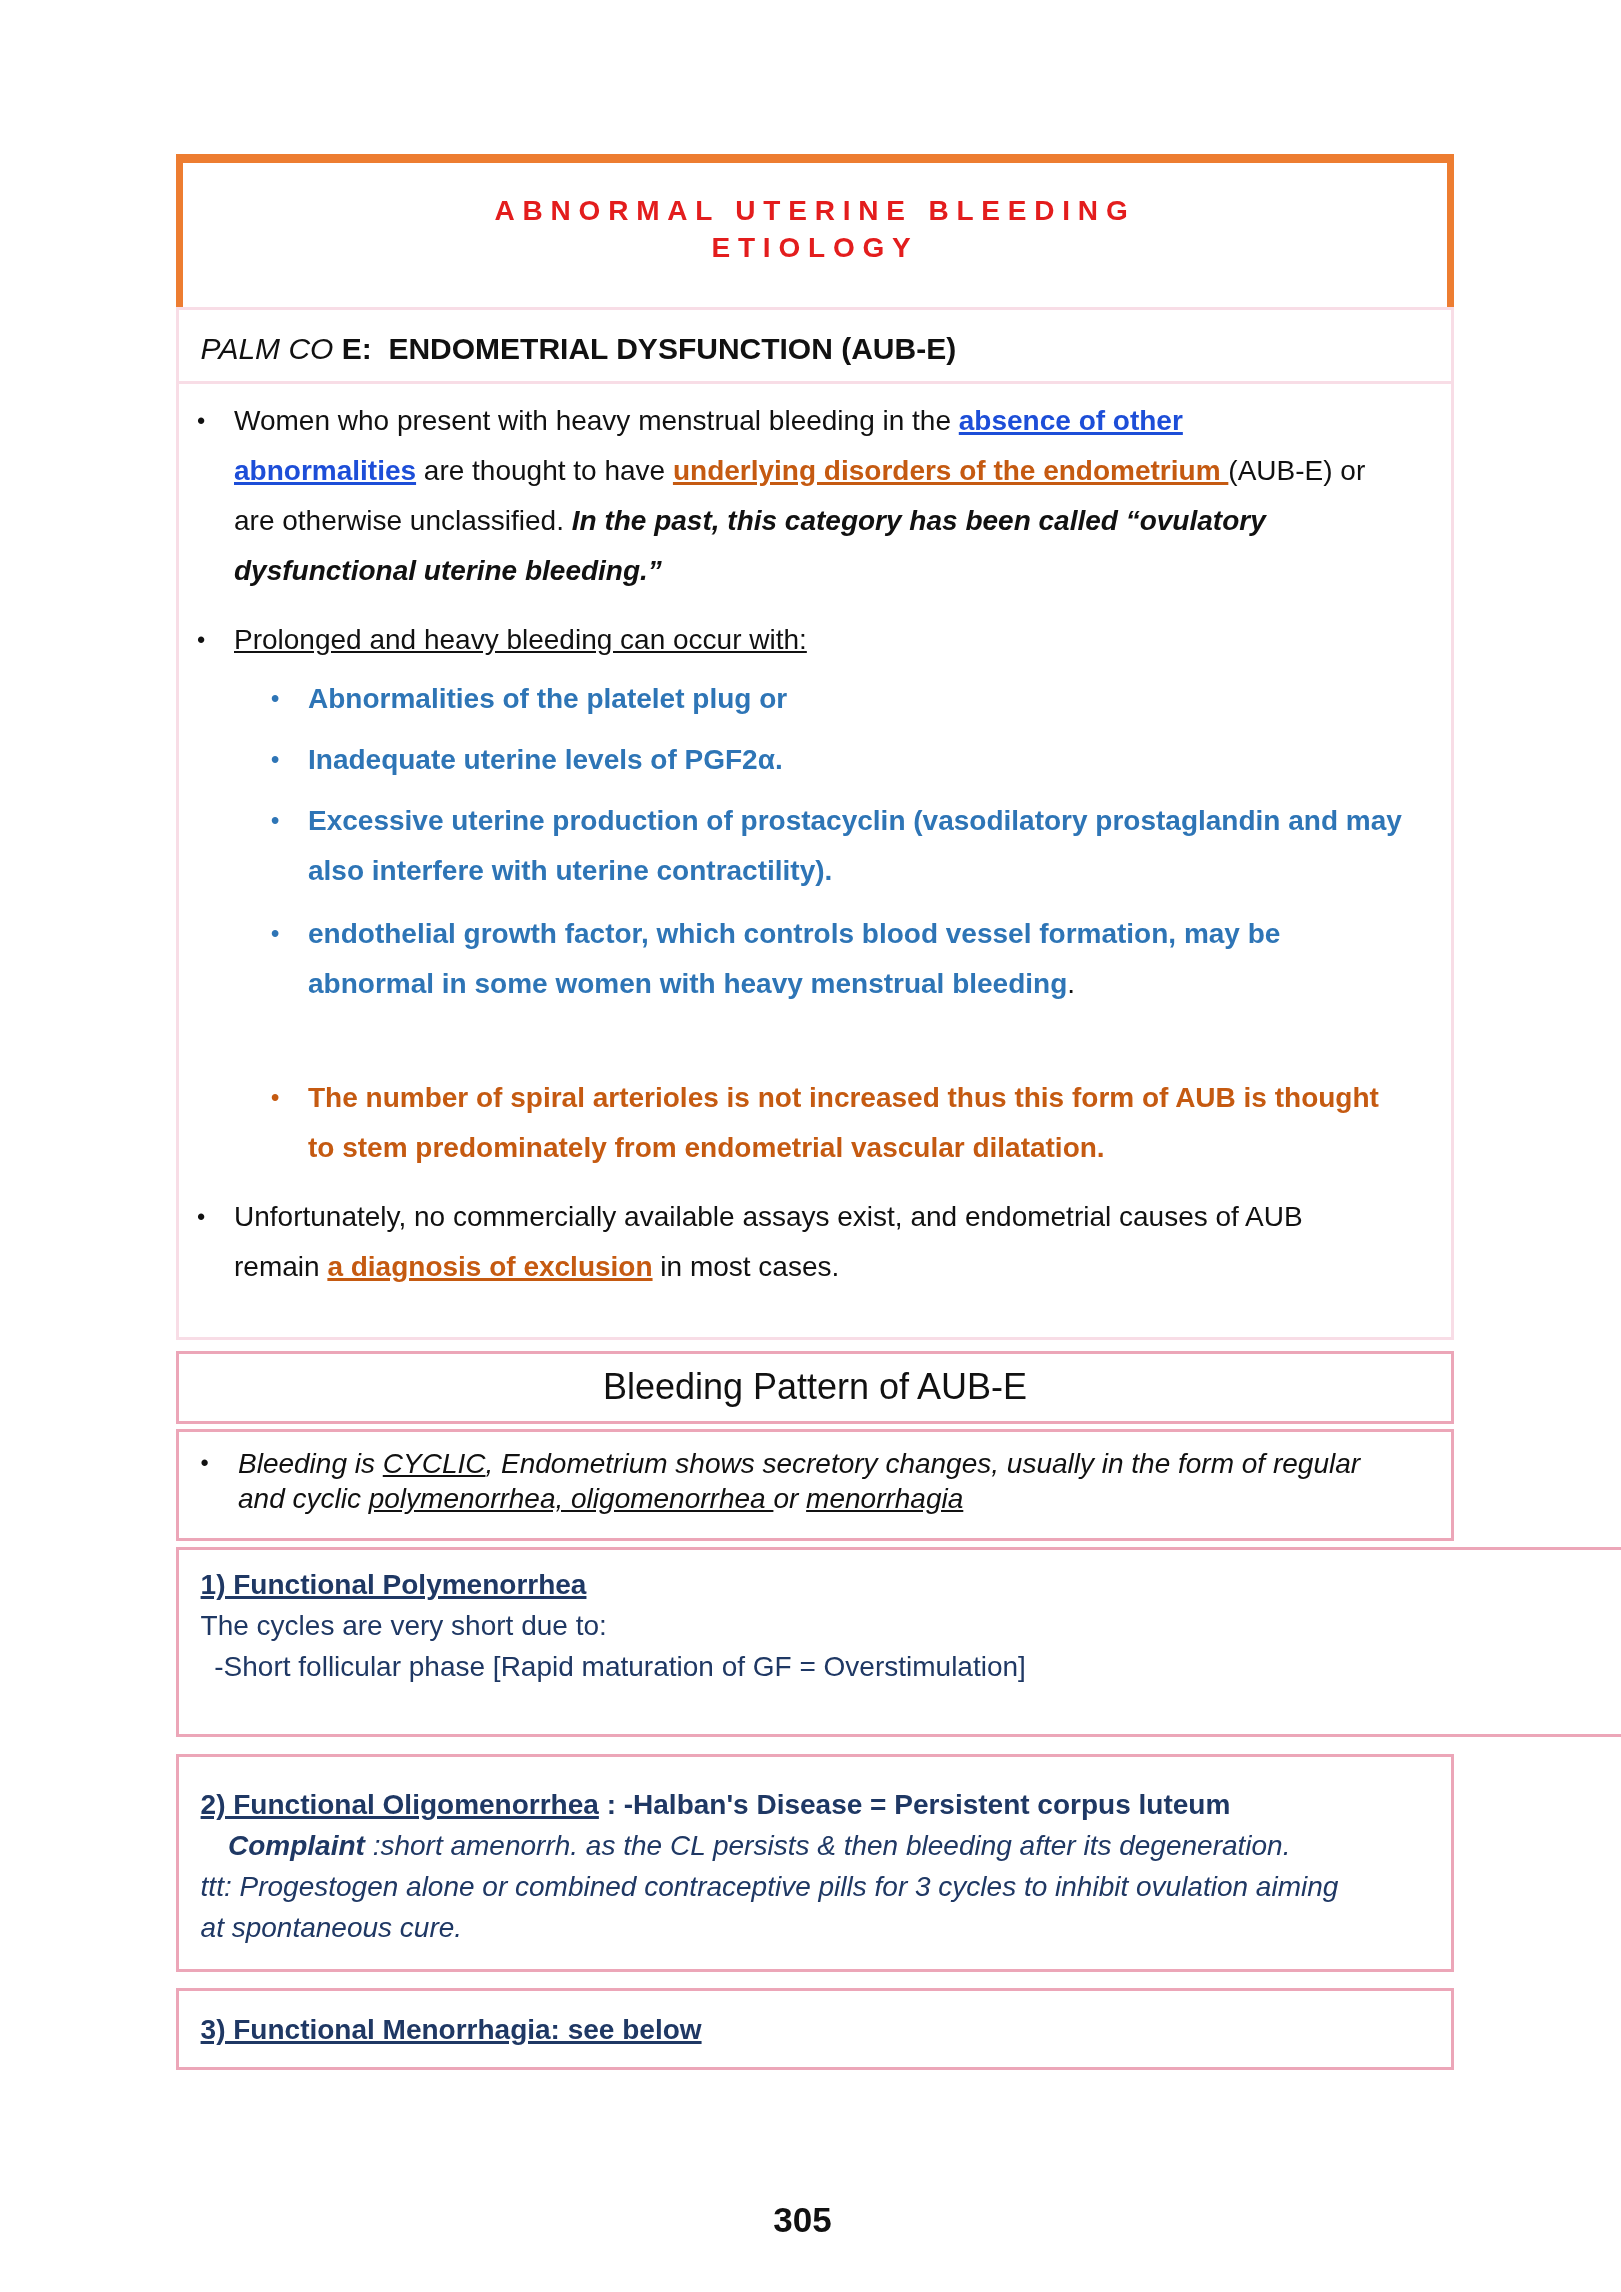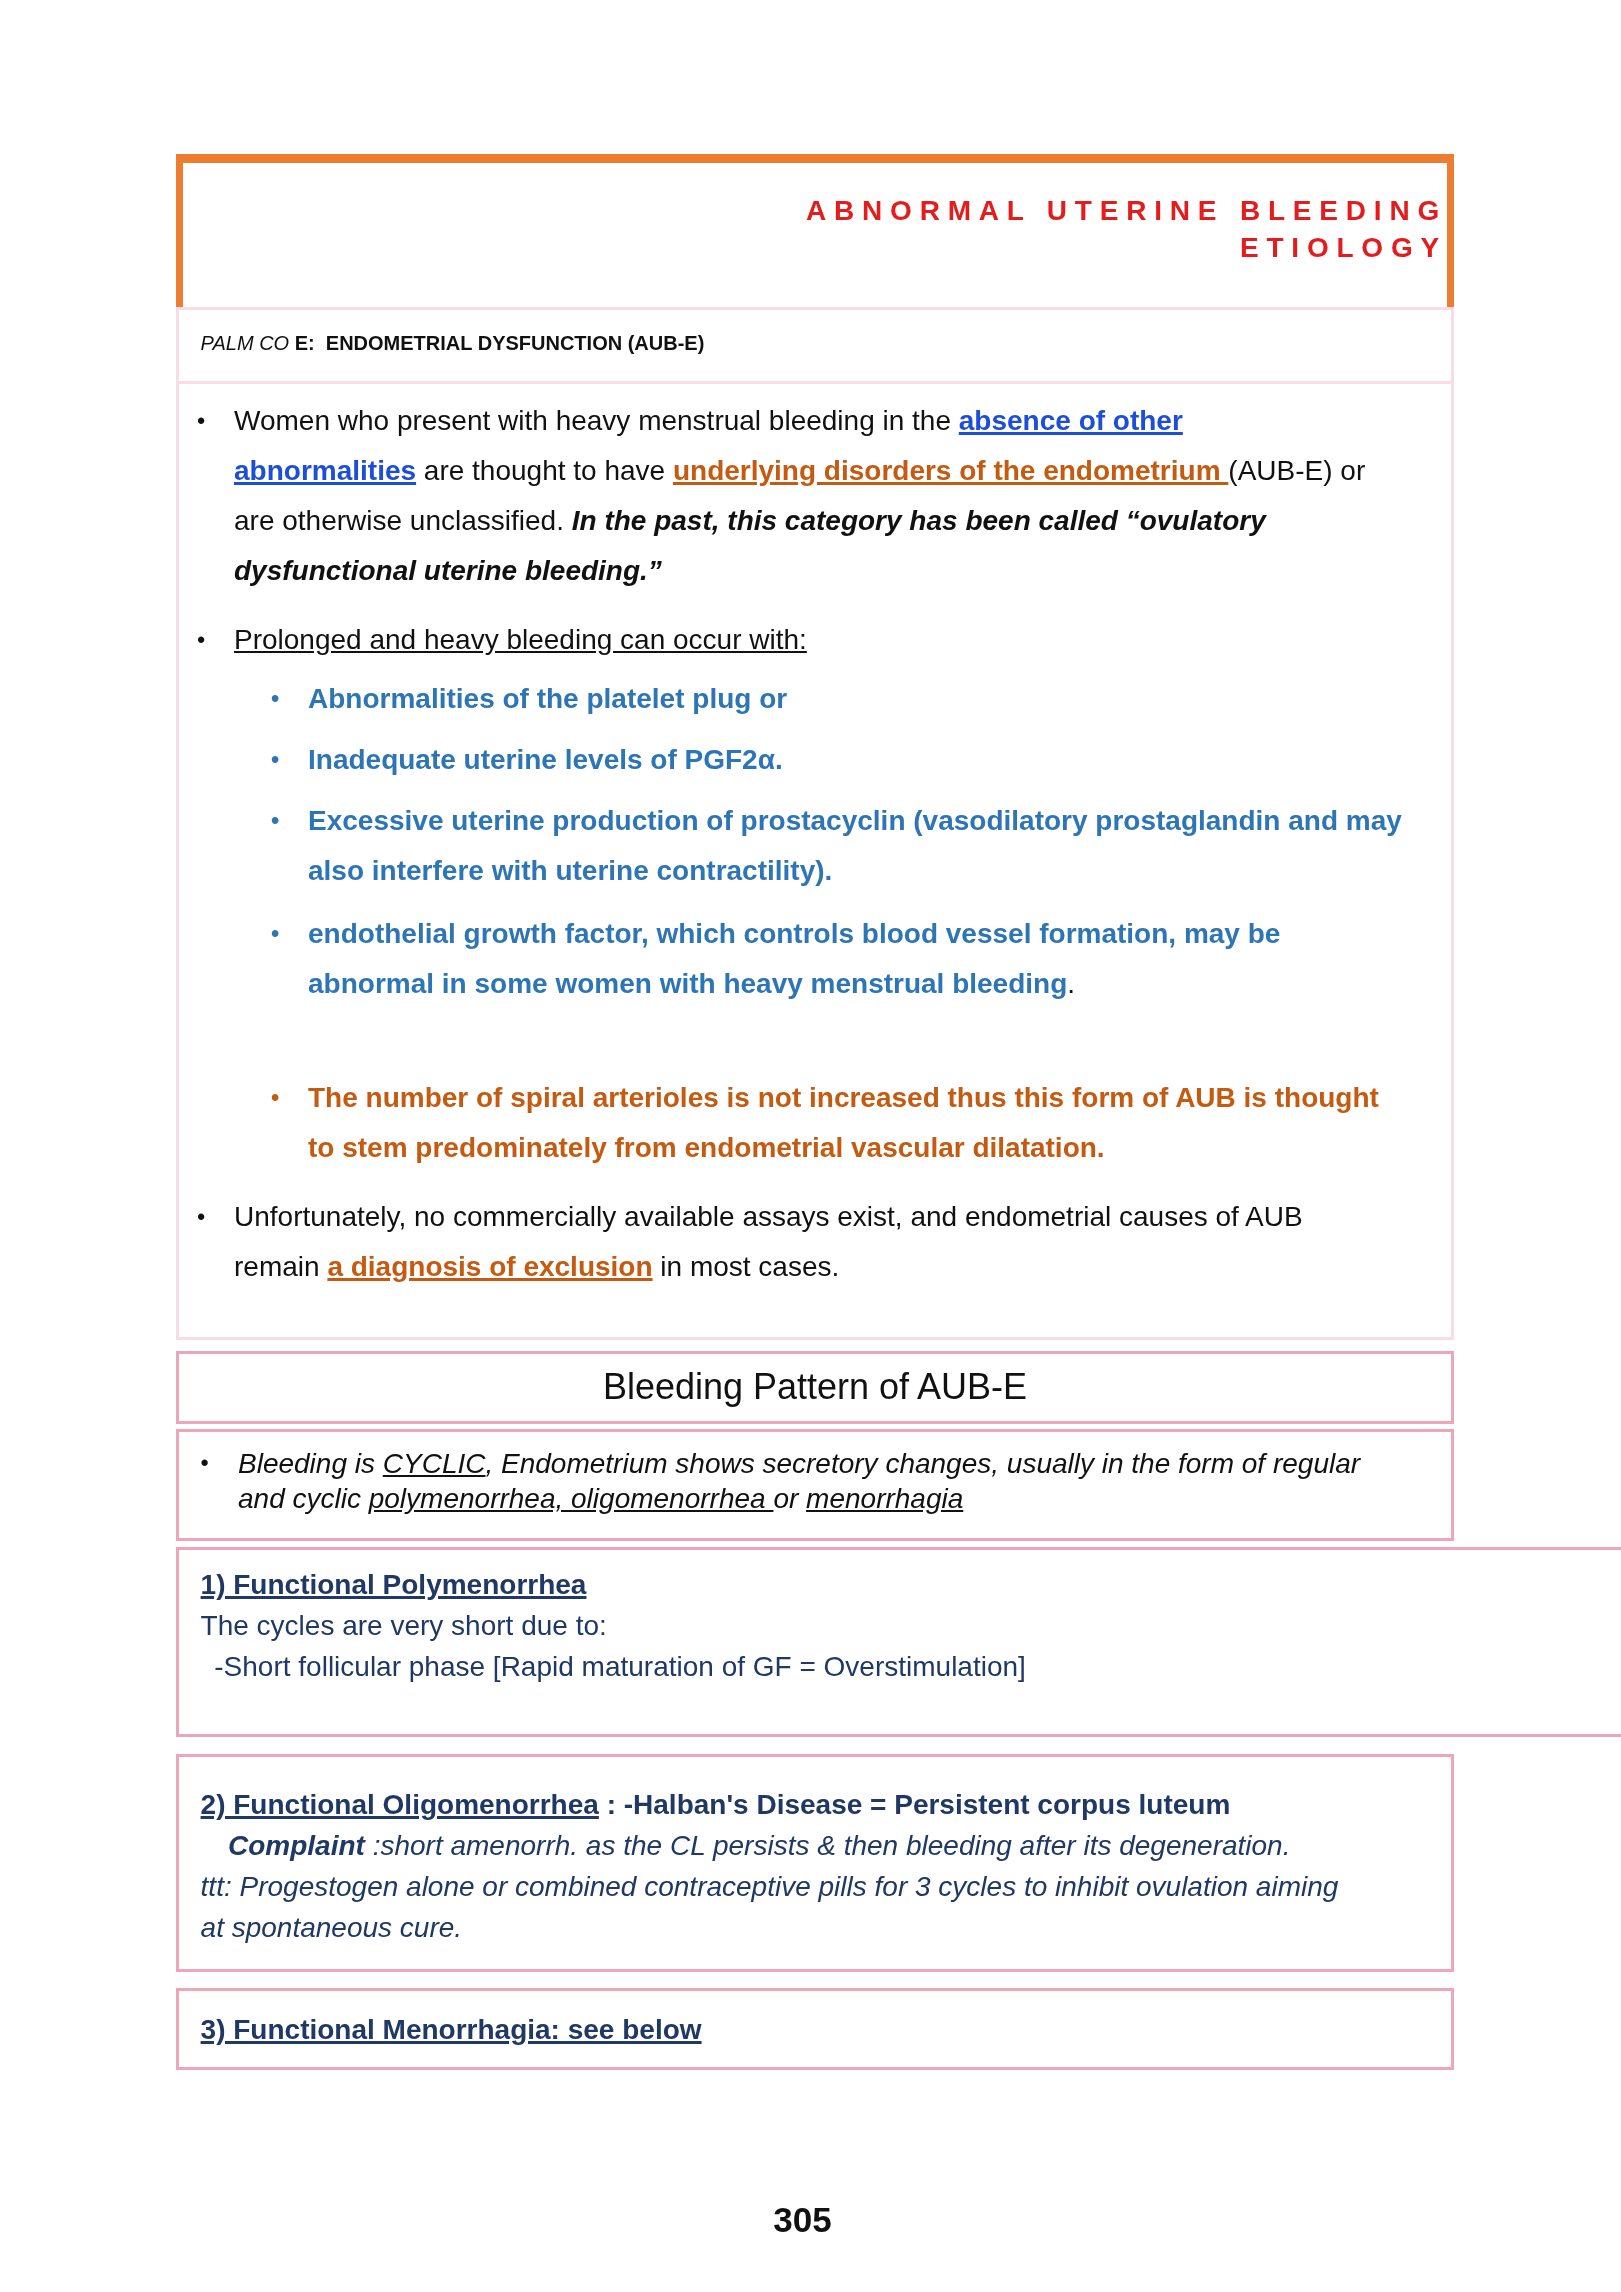--- a/index.html
+++ b/index.html
@@ -3,31 +3,31 @@
 <meta charset="utf-8">
 <style>
   html, body { margin: 0; padding: 0; background: #ffffff; }
   body { width: 1621px; height: 2293px; position: relative; overflow: hidden;
          font-family: "Liberation Sans", sans-serif; color: #111; }
   .abs { position: absolute; box-sizing: border-box; }
 
   
   #title-box { left: 176px; top: 154px; width: 1278px; height: 168px;
                border: 7.8px solid #ed7d31; border-top-width: 9.8px; border-bottom-width: 9.8px;
-               background: #fff; text-align: right; }
+               background: #fff; text-align: center; }
   #title-box .t { color: #e31d1d; font-weight: bold; font-size: 28px; letter-spacing: 7.8px;
                   line-height: 37px; font-family: "Liberation Sans", sans-serif; }
   #title-box .t1 { margin-top: 29px; }
 
   
   .pale { border: 3.9px solid #f8dde6; background: #fff; }
   .pink { border: 3.9px solid #eca6b8; background: #fff; }
 
   #sec-header { left: 176px; top: 307px; width: 1278px; height: 78px; }
-  #sec-header .hdr { position: absolute; left: 21.6px; top: 21.6px; font-size: 20px; color: #111; }
+  #sec-header .hdr { position: absolute; left: 21.6px; top: 21.6px; font-size: 30px; color: #111; }
   #sec-header .hdr i { font-style: italic; font-weight: normal; }
   #sec-header .hdr b { font-weight: bold; }
 
   #sec-body { left: 176px; top: 381px; width: 1278px; height: 959px; }
 
   .bul { position: absolute; font-size: 28px; line-height: 50px; }
   .bul .dot { position: absolute; left: -37px; top: 0; font-size: 23.5px; }
   .green { color: #1d4ed8; font-weight: bold; text-decoration: underline; text-decoration-thickness: 2.9px; }
   .orange { color: #c55a11; font-weight: bold; }
   .orange-u { color: #c55a11; font-weight: bold; text-decoration: underline; text-decoration-thickness: 2.9px; }

